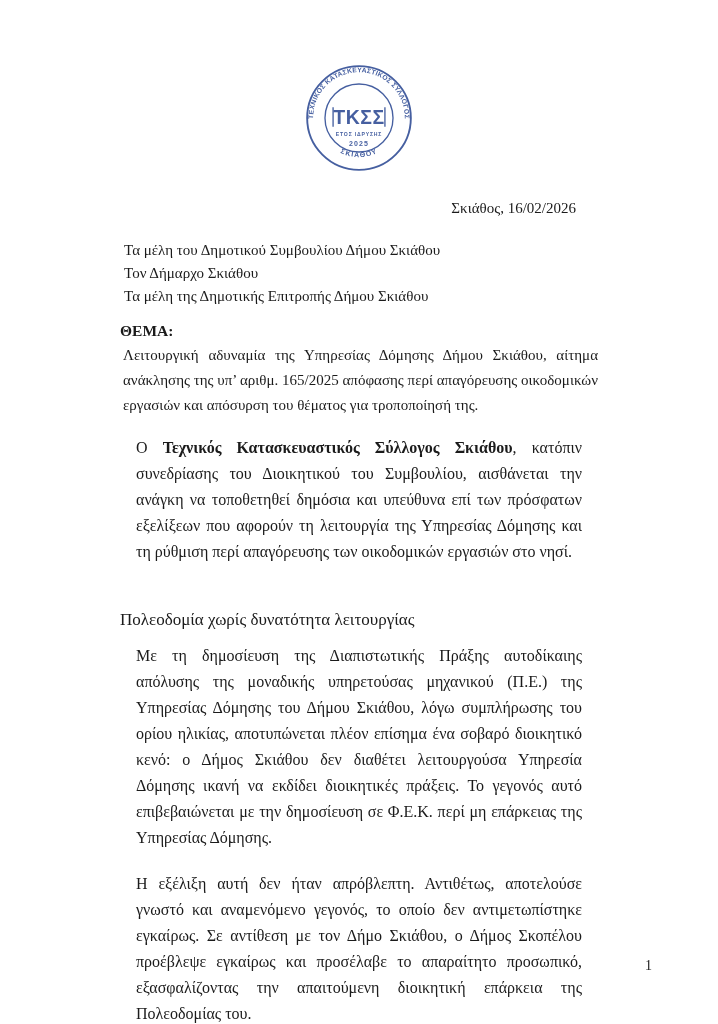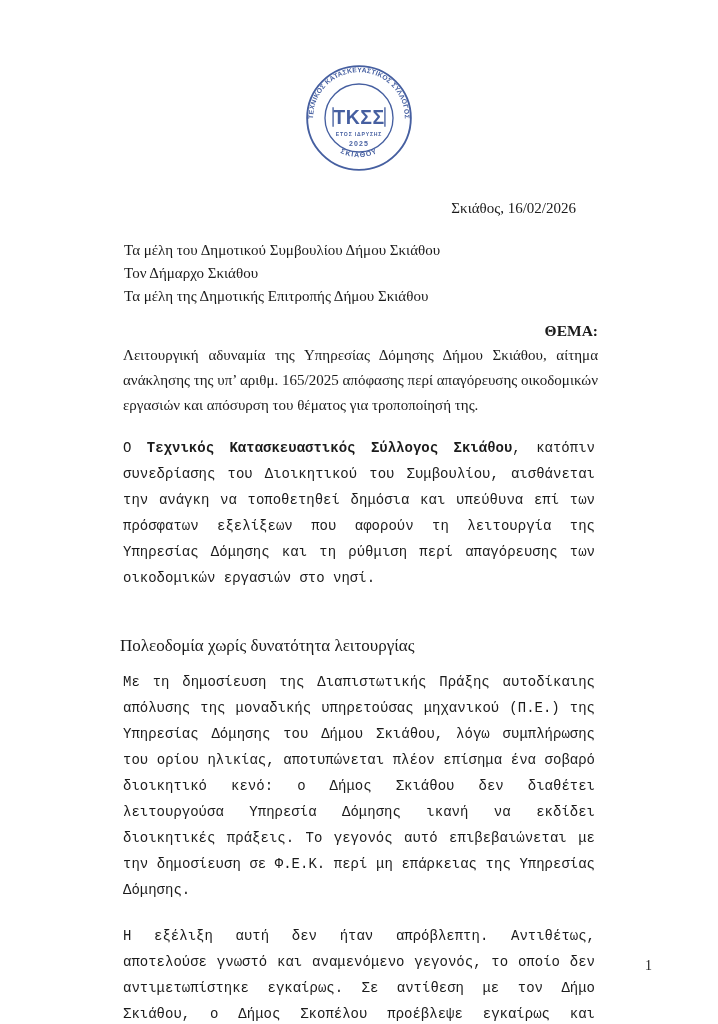--- a/index.html
+++ b/index.html
@@ -54,21 +54,20 @@
   
   .subject {
     margin-top: 10px;
     font-size: 15px;
     line-height: 25px;
   }
   .subject .label {
     font-weight: bold;
     font-size: 15.5px;
     display: block;
-    text-align: right;
   }
   .subject .text {
     margin: 0;
     text-align: justify;
     padding-left: 3px;
   }
   
   .announcement-title {
     margin: 16px 0 0 0;
     text-align: center;
@@ -76,25 +75,24 @@
     font-weight: bold;
     letter-spacing: 1.5px;
   }
   .announcement-title .underlined {
     text-decoration: underline;
     text-decoration-thickness: 2px;
     text-underline-offset: 3px;
   }
   
   .para {
-    margin: 3px;
-    font-size: 14px;
+    margin: 16px;
+    font-size: 16px;
     line-height: 26px;
     text-align: justify;
-    font-family: Liberation Mono, monospace;
   }
   .intro-para {
     margin-top: 17px;
   }
   .section-heading {
     margin: 45px 0 6px 0;
     font-size: 17px;
     font-weight: normal;
   }
   .body-para-1 {

